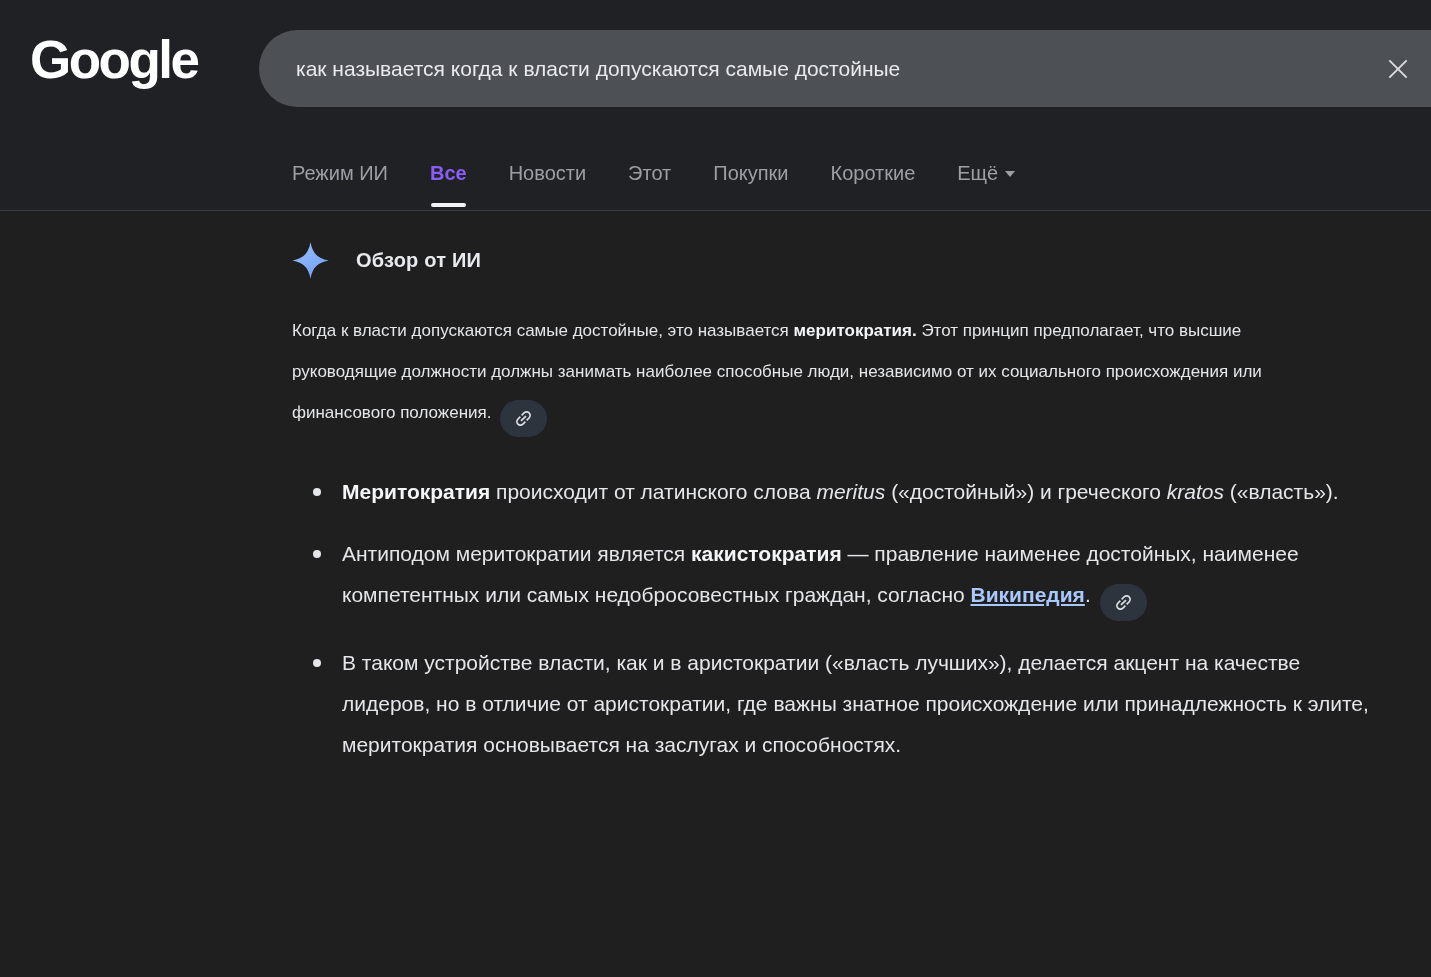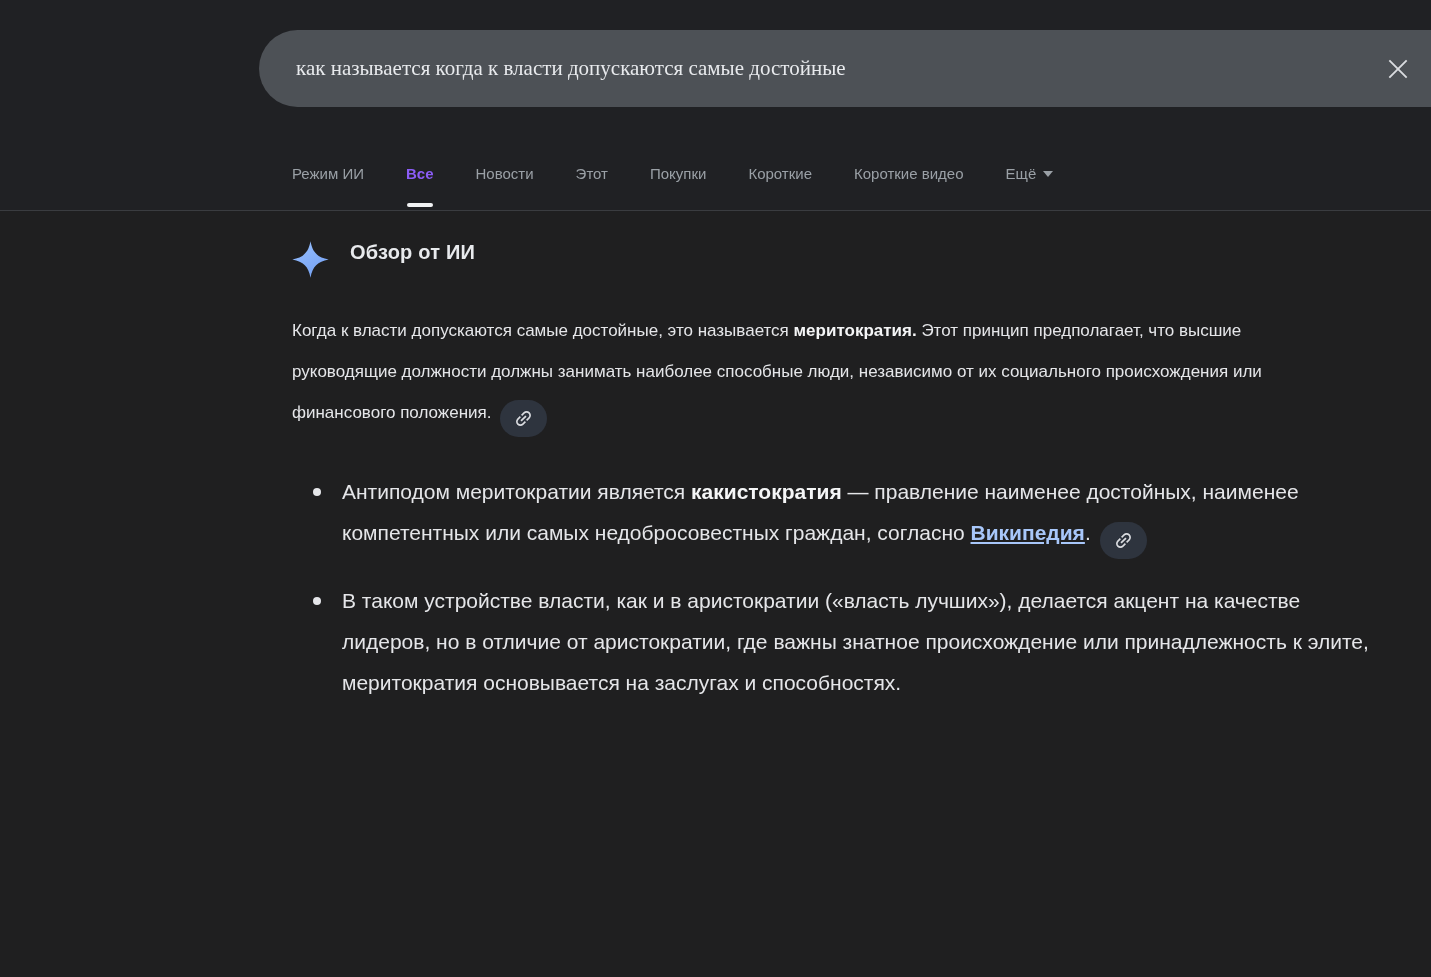--- a/index.html
+++ b/index.html
@@ -28,36 +28,35 @@
     width: 1212px; height: 77px;
     background: #4d5156;
     border-radius: 39px;
     display: flex; align-items: center;
   }
   .search-query {
     padding-left: 37px;
     font-size: 21px;
     color: #e8eaed;
     white-space: nowrap;
-    font-family: Liberation Serif, serif;
   }
   .clear-btn {
     position: absolute; left: 1124px; top: 24px;
     width: 30px; height: 30px;
     display: flex; align-items: center; justify-content: center;
     cursor: pointer;
   }
   
   .tabs {
     position: absolute; left: 292px; top: 162px;
     display: flex; gap: 42px;
   }
   .tab {
     position: relative;
-    font-size: 15px; line-height: 23px;
+    font-size: 20px; line-height: 23px;
     color: #9aa0a6;
     padding-bottom: 24px;
     cursor: pointer;
     display: flex; align-items: flex-start; gap: 7px;
     white-space: nowrap;
   }
   .tab.active { color: #8b5cf6; font-weight: 700; }
   .tab.active::after {
     content: "";
     position: absolute; left: 1px; right: 1px; bottom: 2px;
@@ -67,21 +66,21 @@
     width: 0; height: 0; margin-top: 9px;
     border-left: 5.5px solid transparent;
     border-right: 5.5px solid transparent;
     border-top: 6px solid #9aa0a6;
   }
   
   .content {
     position: absolute; left: 292px; top: 241px;
     width: 1092px;
   }
-  .ai-header { display: flex; align-items: flex-start; gap: 21px; height: 38px; }
+  .ai-header { display: flex; align-items: center; gap: 27px; height: 38px; }
   .sparkle { width: 37px; height: 37px; flex: 0 0 auto; }
   .ai-title { font-size: 20px; font-weight: 700; color: #e8eaed; letter-spacing: .2px; }
   .paragraph {
     margin-top: 31px;
     width: 1058px;
     font-size: 17px; line-height: 41px;
     color: #e5e6e9;
   }
   .b { font-weight: 700; color: #f5f6f7; }
   .i { font-style: italic; }
@@ -113,20 +112,21 @@
   }
   .wiki-link {
     color: #a8c7fa; font-weight: 700;
     text-decoration: underline; cursor: pointer;
   }
 </style>
 </head>
 <body>
 
 <div class="header">
+  <div class="logo">Google</div>
 
   <div class="search-pill">
     <div class="search-query">как называется когда к власти допускаются самые достойные</div>
     <div class="clear-btn">
       <svg width="26" height="26" viewBox="0 0 24 24">
         <path d="M4 4 L20 20 M20 4 L4 20" stroke="#dadce0" stroke-width="1.7" fill="none"></path>
       </svg>
     </div>
   </div>
 
@@ -143,23 +143,20 @@
     <div class="tab">
         <span>Этот</span>
       </div>
     <div class="tab">
         <span>Покупки</span>
       </div>
     <div class="tab">
         <span>Короткие</span>
       </div>
     <div class="tab">
-        <span>Короткие видео</span>
-      </div>
-    <div class="tab">
       <span>Ещё</span>
       <span class="dd-arrow"></span>
     </div>
   </div>
 </div>
 
 <div class="content">
 
   <div class="ai-header">
     <svg class="sparkle" viewBox="0 0 100 100">
@@ -174,20 +171,21 @@
     <div class="ai-title">Обзор от ИИ</div>
   </div>
 
   <div class="paragraph"><span>Когда к власти допускаются самые достойные, это называется </span><span class="b">меритократия.</span><span> Этот принцип предполагает, что высшие руководящие должности должны занимать наиболее способные люди, независимо от их социального происхождения или финансового положения.</span><span class="chip">
         <svg width="21" height="21" viewBox="0 0 24 24" fill="#dadce0">
           <path d="M3.9 12c0-1.71 1.39-3.1 3.1-3.1h4V7H7c-2.76 0-5 2.24-5 5s2.24 5 5 5h4v-1.9H7c-1.71 0-3.1-1.39-3.1-3.1zM8 13h8v-2H8v2zm9-6h-4v1.9h4c1.71 0 3.1 1.39 3.1 3.1s-1.39 3.1-3.1 3.1h-4V17h4c2.76 0 5-2.24 5-5s-2.24-5-5-5z"></path>
         </svg>
       </span></div>
 
   <ul class="bullets">
+    <li><span class="b">Меритократия</span><span> происходит от латинского слова </span><span class="i">meritus</span><span> («достойный») и греческого </span><span class="i">kratos</span><span> («власть»).</span></li>
 
     <li><span>Антиподом меритократии является </span><span class="b">какистократия</span><span> — правление наименее достойных, наименее компетентных или самых недобросовестных граждан, согласно </span><a class="wiki-link">Википедия</a><span>.</span><span class="chip">
           <svg width="21" height="21" viewBox="0 0 24 24" fill="#dadce0">
             <path d="M3.9 12c0-1.71 1.39-3.1 3.1-3.1h4V7H7c-2.76 0-5 2.24-5 5s2.24 5 5 5h4v-1.9H7c-1.71 0-3.1-1.39-3.1-3.1zM8 13h8v-2H8v2zm9-6h-4v1.9h4c1.71 0 3.1 1.39 3.1 3.1s-1.39 3.1-3.1 3.1h-4V17h4c2.76 0 5-2.24 5-5s-2.24-5-5-5z"></path>
           </svg>
         </span></li>
 
     <li><span>В таком устройстве власти, как и в аристократии («власть лучших»), делается акцент на качестве лидеров, но в отличие от аристократии, где важны знатное происхождение или принадлежность к элите, меритократия основывается на заслугах и способностях.</span></li>
   </ul>
 

